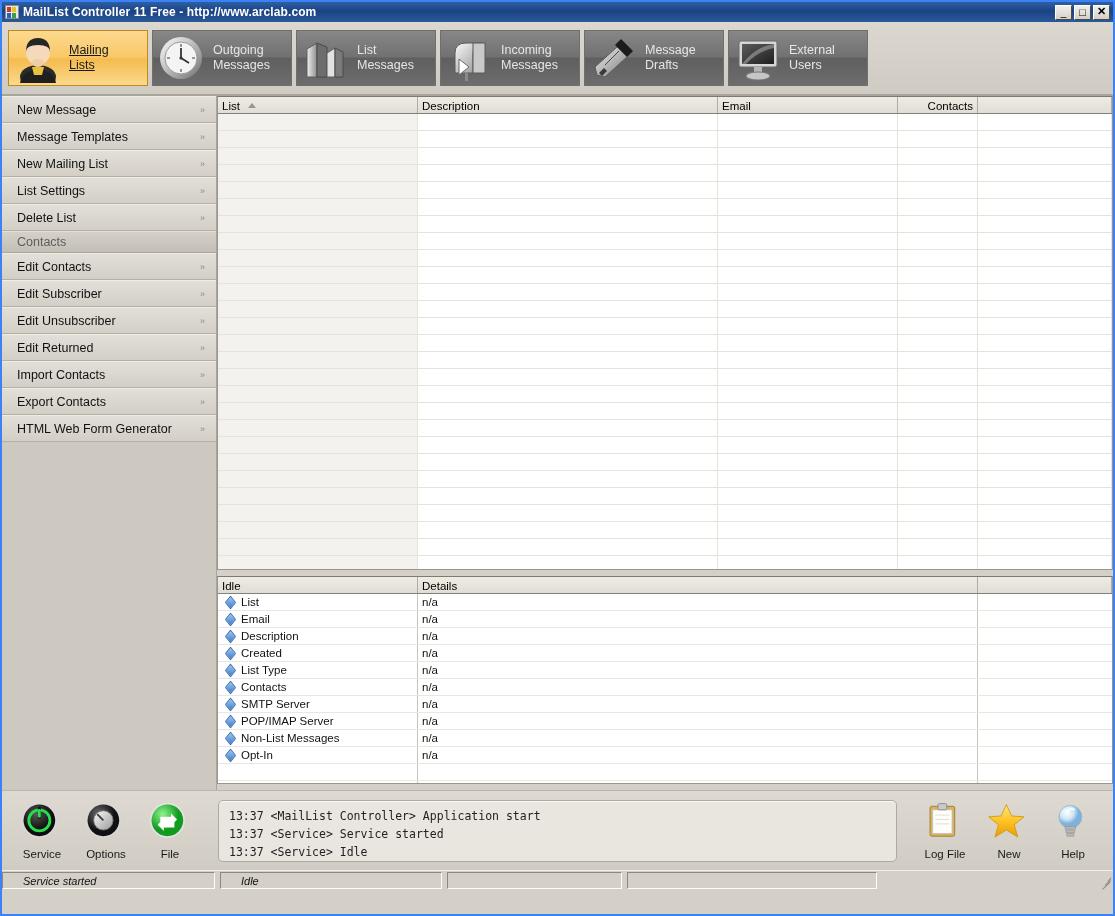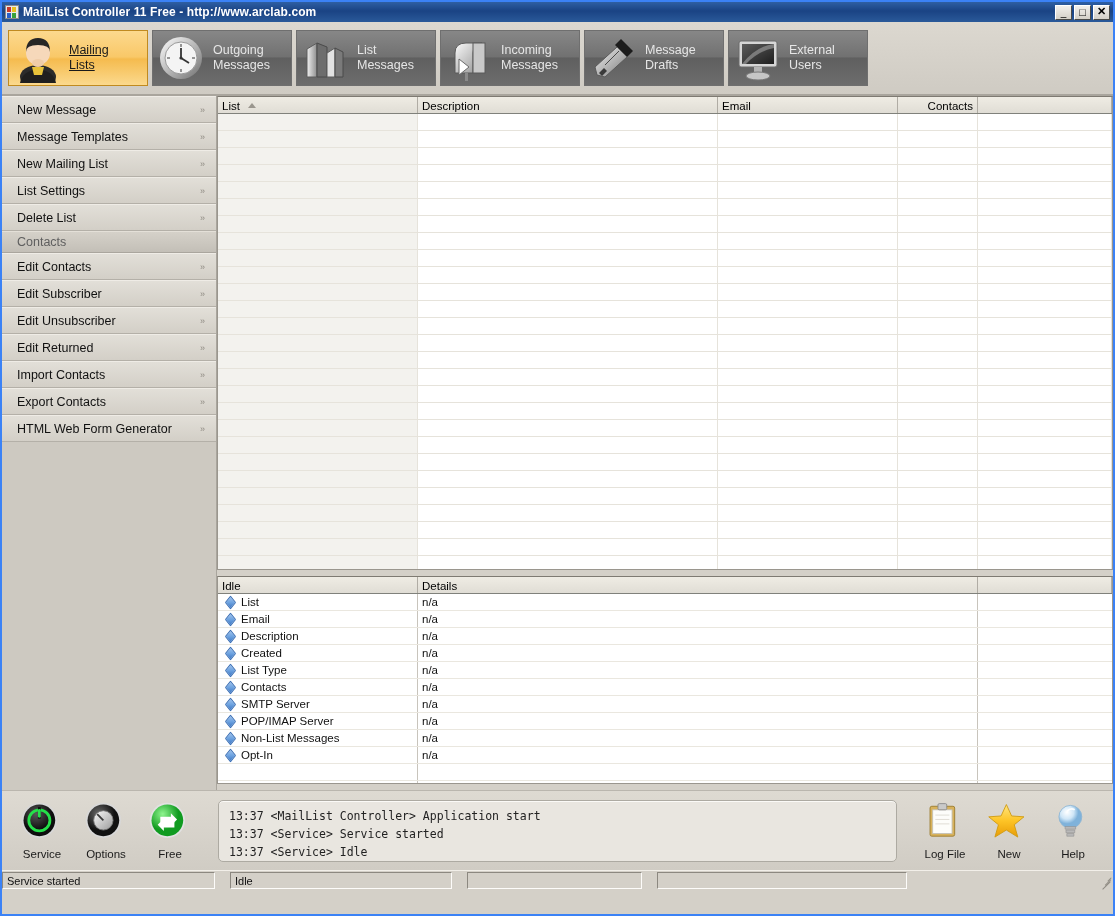--- a/index.html
+++ b/index.html
@@ -282,24 +282,24 @@
     border-top: 1px solid #f2efe9;
     box-sizing: border-box;
     padding: 1px 0 2px 0;
   }
   .spanel {
     border: 1px solid #fdfcfa;
     border-top-color: #8c8880; border-left-color: #8c8880;
     box-sizing: border-box;
     font-size: 11px; color: #111;
     display: flex; align-items: center;
-    padding-left: 4px;
-    margin-right: 15px;
+    padding-left: 20px;
+    margin-right: 5px;
     background: #d4d0c8;
-    overflow: hidden; white-space: nowrap;
+    overflow: hidden; white-space: nowrap; font-style: italic;
   }
   .sp1 { width: 213px; flex: none; }
   .sp2 { width: 222px; flex: none; }
   .sp3 { width: 175px; flex: none; }
   .sp4 { width: 250px; flex: none; }
   .sp5 { flex: 1; }
   .grip {
     width: 16px; flex: none;
     position: relative;
     align-self: flex-end;
@@ -860,21 +860,21 @@
                 <radialGradient id="sy" cx="0.35" cy="0.3">
                   <stop offset="0" stop-color="#8ef58e"></stop>
                   <stop offset="1" stop-color="#109b20"></stop>
                 </radialGradient>
               </defs>
               <circle cx="22" cy="22" r="20" fill="#e2e2e2"></circle>
               <circle cx="22" cy="22" r="18" fill="url(#sy)"></circle>
               <path d="M14 18 h12 v-4 l7 7 l-7 7 v-4 h-12z" fill="#fff"></path>
               <path d="M30 30 h-12 v4 l-7-7 l7-7 v4 h12z" fill="#fff"></path>
             </svg></div>
-          <div class="blabel">Free</div>
+          <div class="blabel">File</div>
         </div>
       </div>
     <div class="logbox" id="logbox">
         <div class="logline">13:37 &lt;MailList Controller&gt; Application start</div>
         <div class="logline">13:37 &lt;Service&gt; Service started</div>
         <div class="logline">13:37 &lt;Service&gt; Idle</div>
       </div>
     <div style="display:flex" id="rightbtns">
         <div class="bbtn">
           <div class="bicon"><svg width="44" height="44" viewBox="0 0 50 50">

